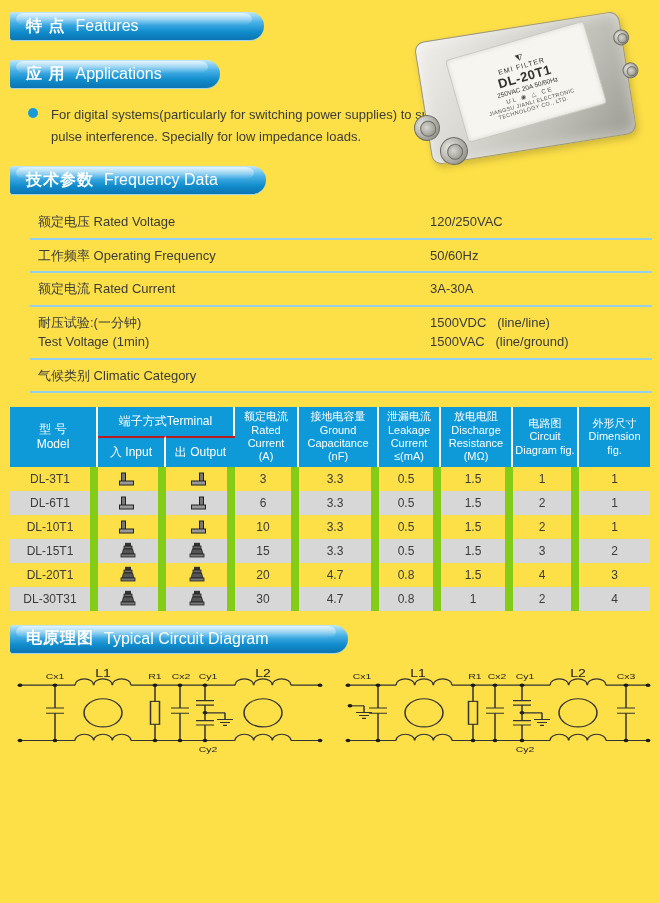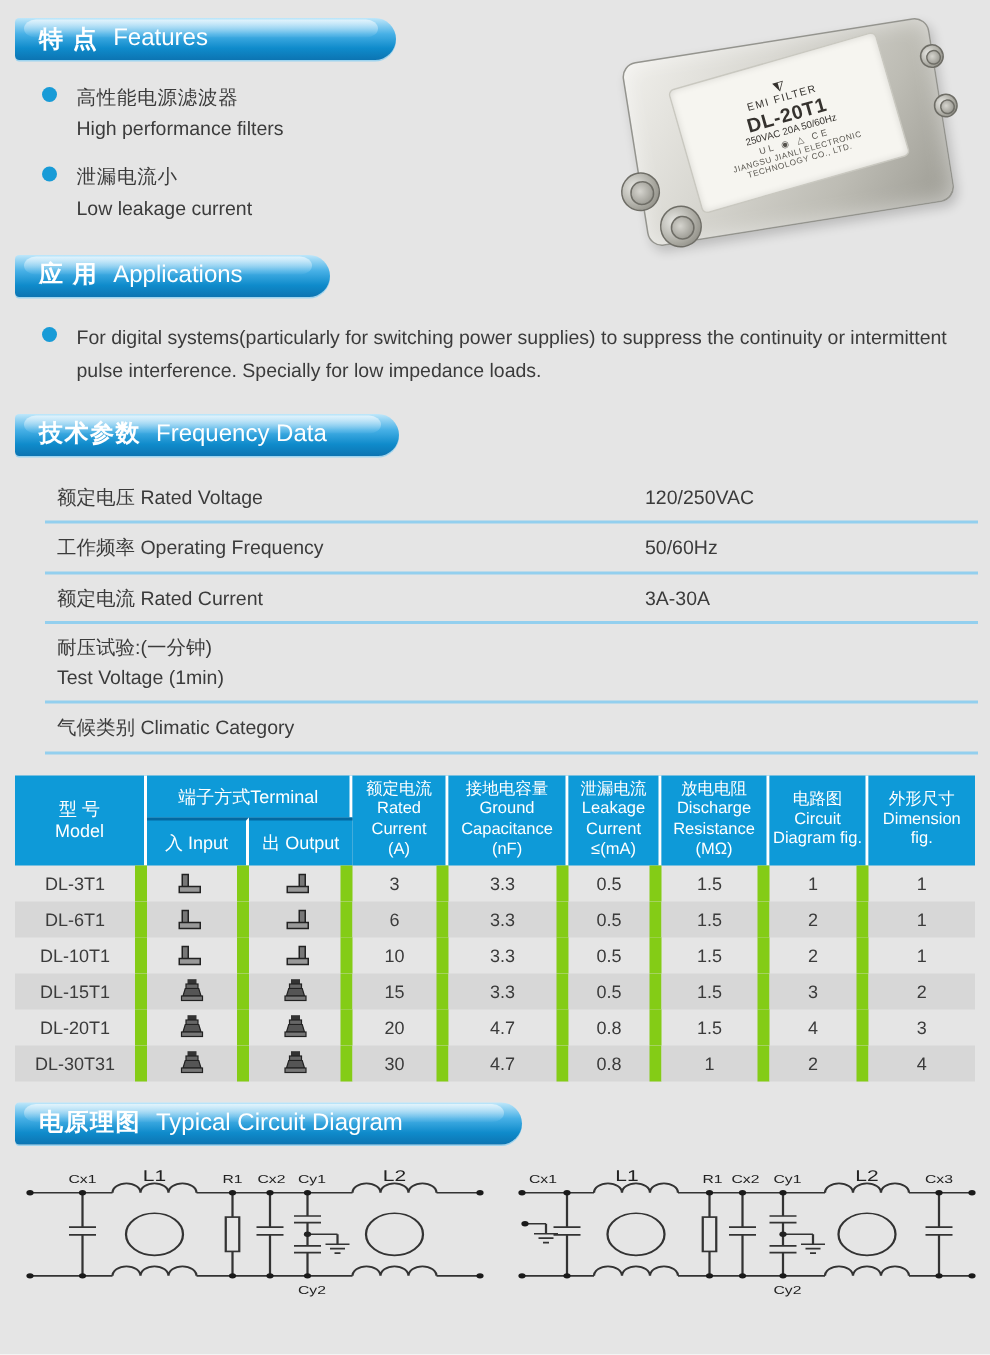--- a/index.html
+++ b/index.html
@@ -1,16 +1,16 @@
 <!DOCTYPE html>
 <html><head>
 <meta charset="utf-8">
 <style>
   html,body{margin:0;padding:0;background:#fff;}
-  .page{width:660px;height:903px;position:relative;background:#e5e5e5;overflow:hidden;
+  .page{width:660px;height:903px;position:relative;background:#fde047;overflow:hidden;
         font-family:"Liberation Sans","DejaVu Sans",sans-serif;color:#3b3b3b;}
   
   .banner{display:inline-flex;align-items:center;height:28px;border-radius:3px 15px 15px 3px;
           padding:0 26px 0 16px;position:relative;color:#fff;
           background:linear-gradient(#bfe7fa,#47b0e6 38%,#0f8bcb 72%,#0c74b2);
           box-shadow:0 1px 0 #9ed4ef;}
   .banner::before{content:"";position:absolute;left:6px;right:12px;top:1px;height:12px;
           border-radius:12px/9px;background:linear-gradient(rgba(255,255,255,.6),rgba(255,255,255,.03));}
   .banner-zh{font-size:16px;font-weight:bold;letter-spacing:1px;margin-right:10px;position:relative;}
   .banner-en{font-size:16px;position:relative;}
@@ -48,21 +48,21 @@
   .spec-table{margin:12px 14px 0 20px;width:622px;font-size:13px;}
   .spec-row{display:flex;border-bottom:2px solid #93cfee;padding:6px 0 6px 0;line-height:1.5;}
   .spec-label{flex:0 0 392px;padding-left:8px;}
   .spec-value{flex:1;white-space:pre-wrap;}
   .spec-line{display:block;}
   
   table.model{border-collapse:separate;border-spacing:0;margin:14px 0 0 10px;width:640px;table-layout:fixed;}
   table.model th{background:#0e9ad8;color:#fff;font-weight:normal;text-align:center;vertical-align:middle;
       font-size:11px;line-height:1.22;padding:3px 1px;white-space:pre-line;border-right:2px solid #fff;}
   table.model th:last-child{border-right:none;}
-  table.model th.sub{border-top:2px solid #0369a1;}
+  table.model th.sub{border-top:2px solid #b91c1c;}
   table.model td{font-size:12px;text-align:center;vertical-align:middle;height:22px;padding:1px 0;
       border-right:8px solid #84cc16;}
   table.model td:last-child{border-right:none;}
   table.model tr.alt td{background:#d7d7d7;}
   table.model td svg{display:block;margin:0 auto;}
   
   .figs{margin:10px 0 0 6px;display:grid;grid-template-columns:328px 328px;row-gap:6px;}
   .fig-cell{display:flex;flex-direction:column;align-items:center;}
   svg.circ text{font-family:"Liberation Sans",sans-serif;fill:#222;}
 </style>
@@ -93,36 +93,20 @@
   </defs>
 </svg>
 
 <div class="page">
 
   <div class="sect" style="padding-top:12px;">
     <div class="banner" style="min-width:212px">
       <span class="banner-zh">特 点</span>
       <span class="banner-en">Features</span>
     </div>
-    <div class="features-wrap">
-        <div class="feat-item">
-          <span class="bullet"></span>
-          <div class="feat-text">
-            <div class="zh">高性能电源滤波器</div>
-            <div class="en">High performance filters</div>
-          </div>
-        </div>
-        <div class="feat-item">
-          <span class="bullet"></span>
-          <div class="feat-text">
-            <div class="zh">泄漏电流小</div>
-            <div class="en">Low leakage current</div>
-          </div>
-        </div>
-      </div>
   </div>
 
   <div class="photo">
     <div class="dev-box">
       <div class="dev-label">
         <span class="logo">⧨</span>
         <span class="l1">EMI FILTER</span>
         <span class="l2">DL-20T1</span>
         <span class="l3">250VAC 20A 50/60Hz</span>
         <span class="certs">UL ◉ △ CE</span>
@@ -181,20 +165,21 @@
           <div class="spec-label">
             <span class="spec-line">额定电流 Rated Current</span>
           </div>
           <div class="spec-value"><span class="spec-line">3A-30A</span></div>
         </div>
         <div class="spec-row">
           <div class="spec-label">
             <span class="spec-line">耐压试验:(一分钟)</span>
             <span class="spec-line">Test Voltage (1min)</span>
           </div>
+          <div class="spec-value"><span class="spec-line">1500VDC   (line/line)</span><span class="spec-line">1500VAC   (line/ground)</span></div>
         </div>
         <div class="spec-row">
           <div class="spec-label">
             <span class="spec-line">气候类别 Climatic Category</span>
           </div>
         </div>
       </div>
   </div>
 
   <table class="model">

